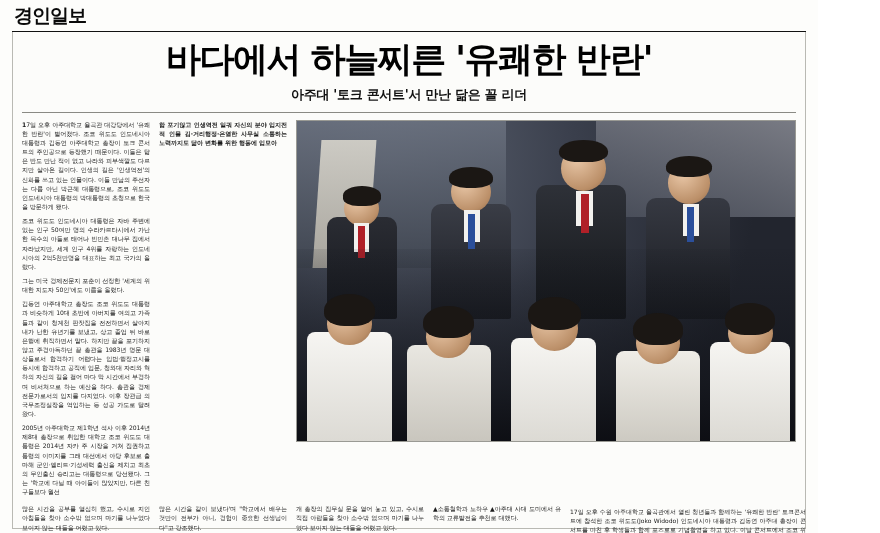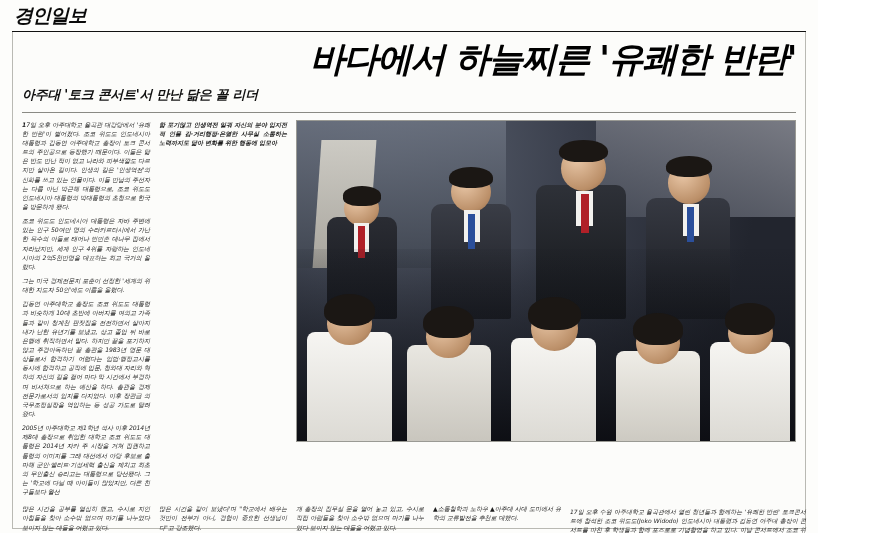--- a/index.html
+++ b/index.html
@@ -14,21 +14,20 @@
     color: #111;
     overflow: hidden;
   }
   .page {
     position: relative;
     width: 818px;
     height: 533px;
     background: #fdfdfb;
     box-sizing: border-box;
     padding: 6px 10px 4px 10px;
-    font-style: italic;
   }
   
   .masthead {
     display: flex;
     align-items: flex-end;
     justify-content: space-between;
     padding: 0 4px 3px 4px;
   }
   .logo {
     font-family: "DejaVu Serif", serif;
@@ -63,31 +62,31 @@
   .kicker {
     text-align: center;
     font-family: "DejaVu Serif", serif;
     font-weight: bold;
     font-size: 13.5px;
     letter-spacing: -0.3px;
     color: #111;
     margin: 1px 0 6px 0;
   }
   .headline {
-    text-align: right;
+    text-align: center;
     font-family: "DejaVu Serif", serif;
     font-weight: bold;
     font-size: 35px;
     letter-spacing: -1.5px;
     color: #000;
     margin: 2px 0 8px 0;
     line-height: 1.05;
   }
   .subhead {
-    text-align: left;
+    text-align: center;
     font-family: "DejaVu Serif", serif;
     font-weight: bold;
     font-size: 13px;
     letter-spacing: -0.3px;
     color: #111;
     margin: 0 0 8px 0;
   }
   .rule-thin {
     border-top: 1px solid #8a8a84;
     margin: 0 0 7px 0;

